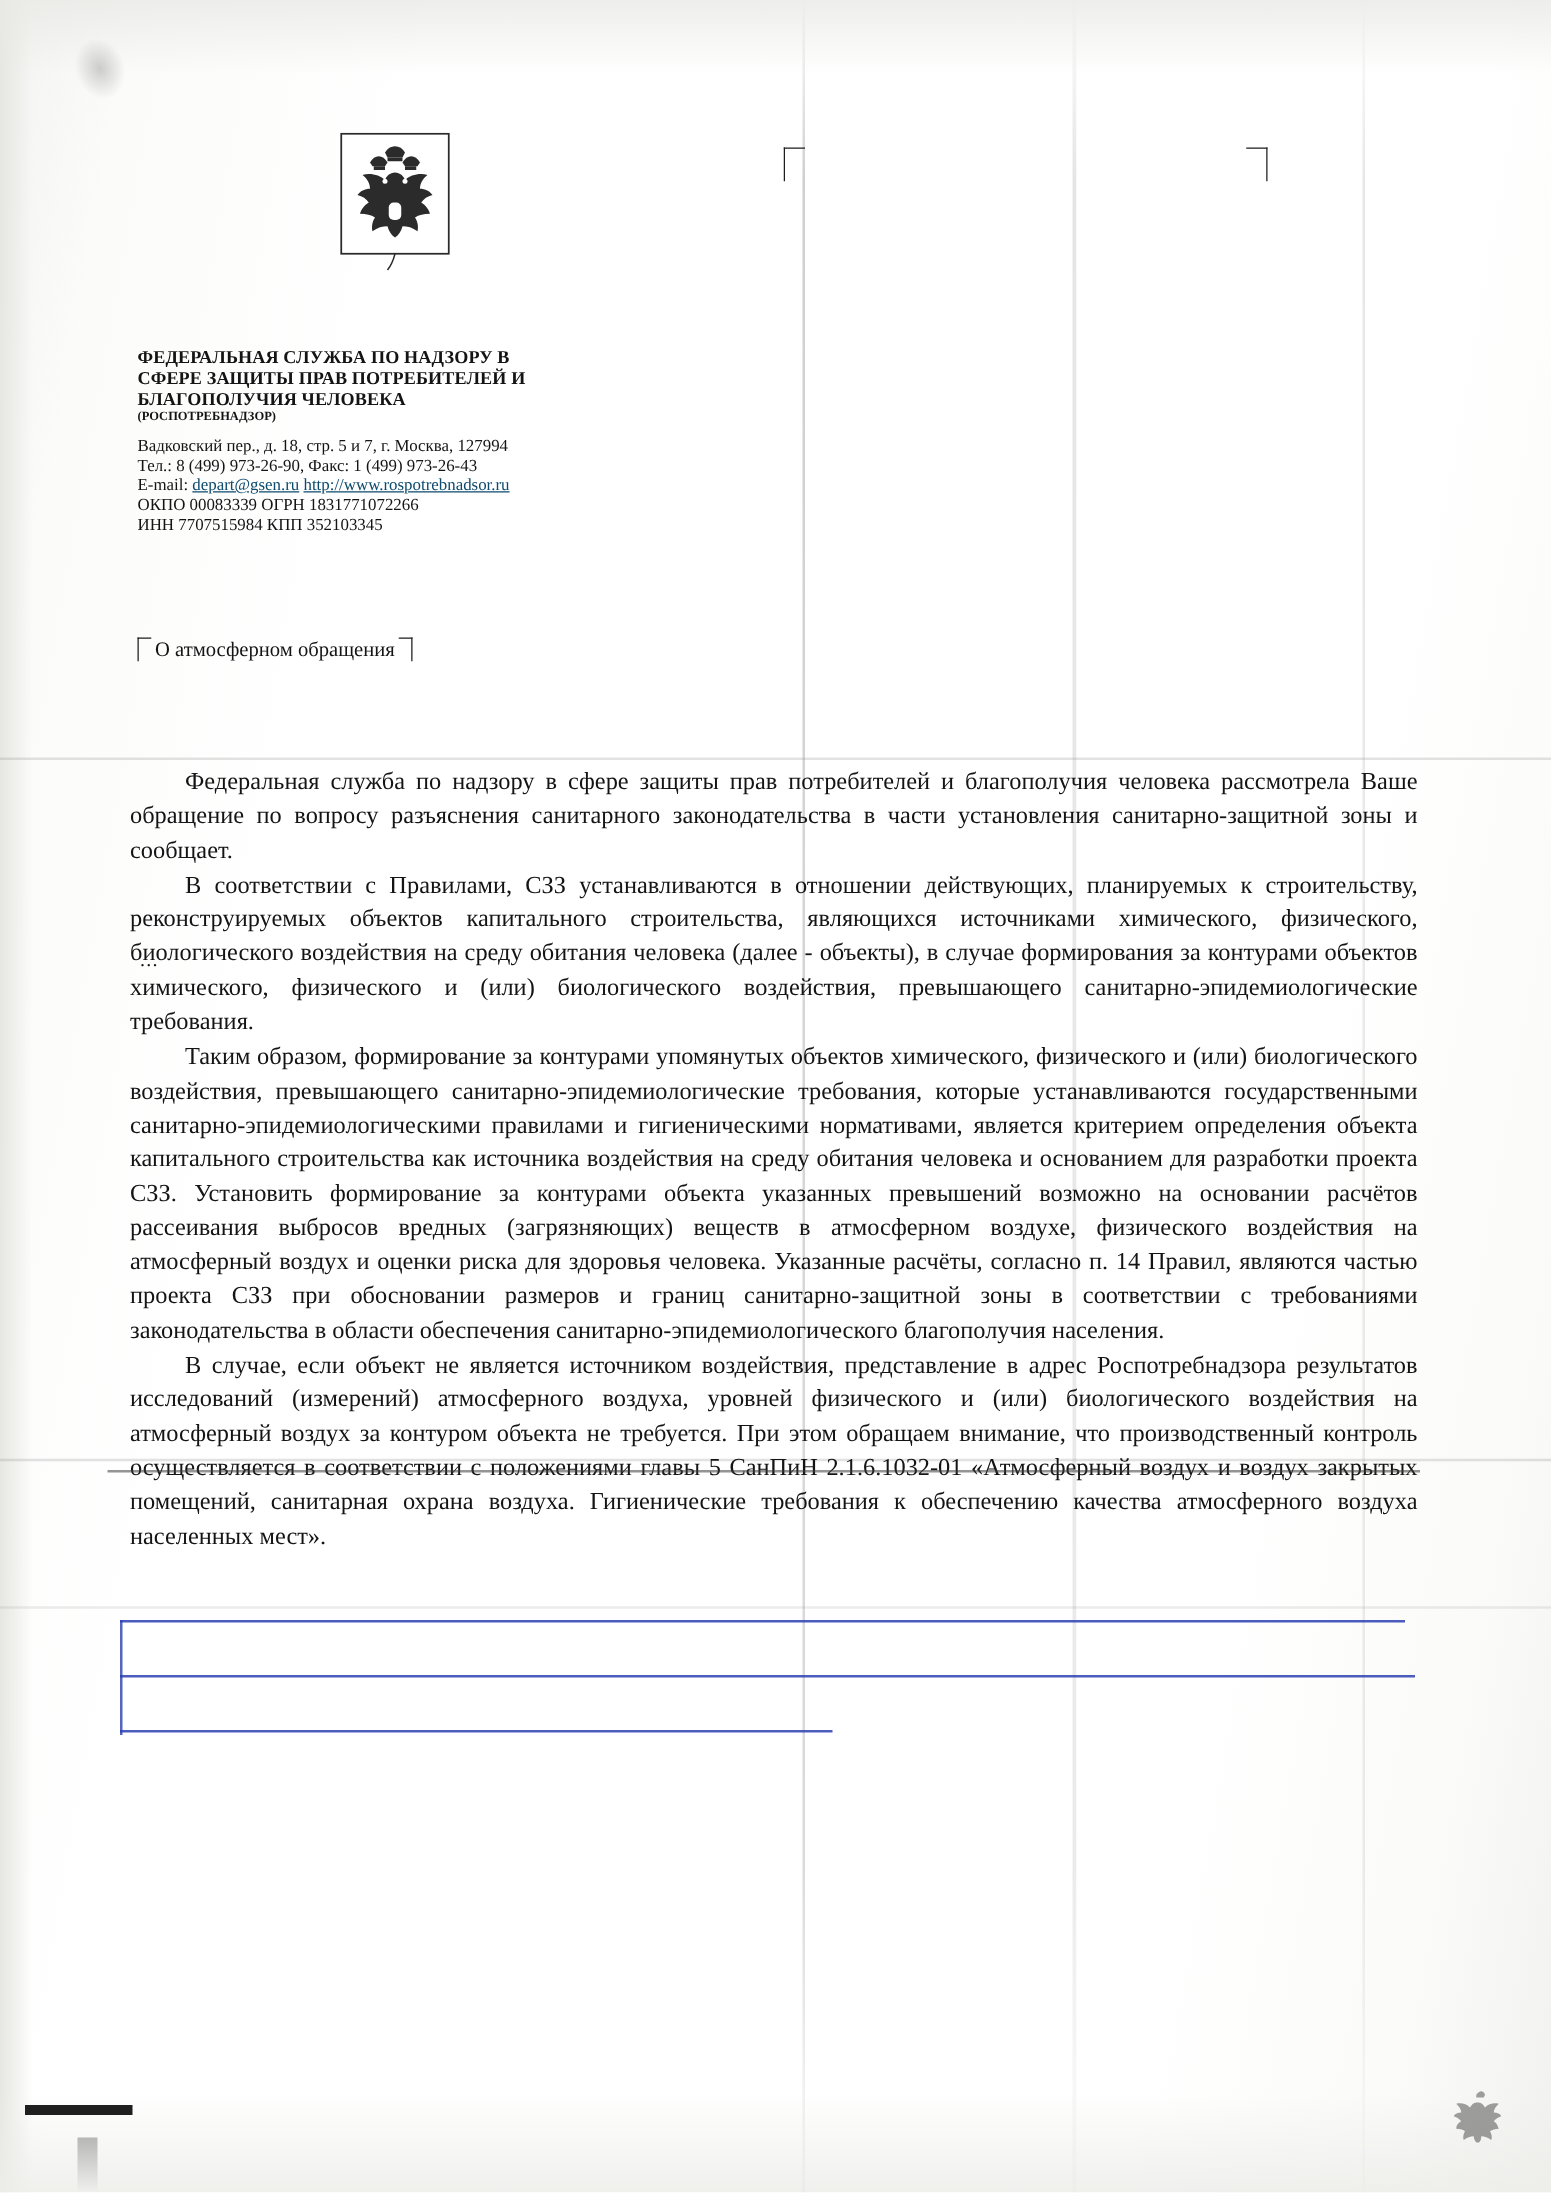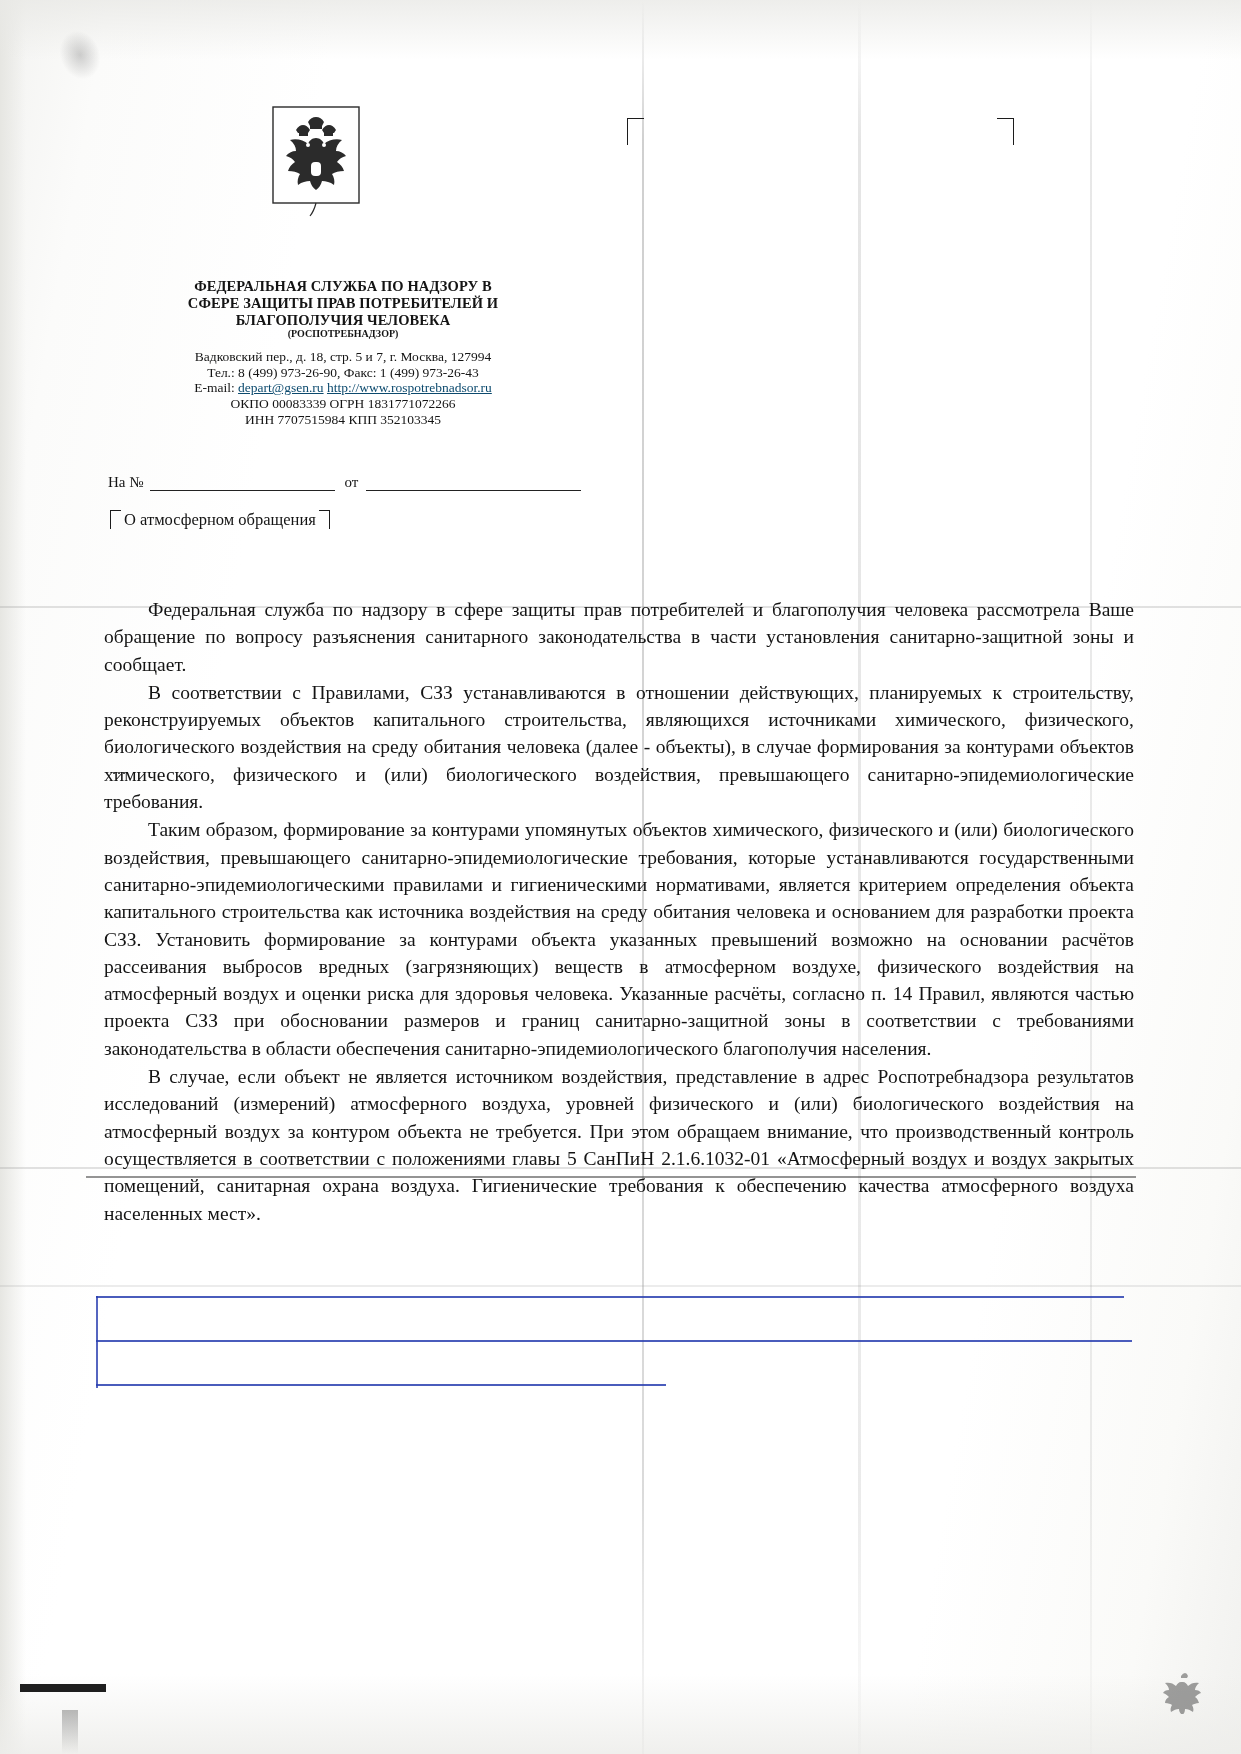--- a/index.html
+++ b/index.html
@@ -79,21 +79,21 @@
     width: 88px;
     height: 112px;
   }
   .emblem svg { display:block; }
 
   .header-block {
     position: absolute;
     left: 110px;
     top: 278px;
     width: 466px;
-    text-align: center;
+    text-align: left;
     line-height: 1.16;
   }
   .org-name {
     font-weight: bold;
     font-size: 14.5px;
     letter-spacing: .1px;
   }
   .org-sub {
     font-weight: bold;
     font-size: 10px;
@@ -155,21 +155,21 @@
     position: absolute;
     width: 16px;
     height: 26px;
   }
   .mark-l { left: 627px; top: 118px; border-left: 1.6px solid #1c1c1c; border-top: 1.6px solid #1c1c1c; }
   .mark-r { left: 997px; top: 118px; border-right: 1.6px solid #1c1c1c; border-top: 1.6px solid #1c1c1c; }
 
   .body {
     position: absolute;
     left: 104px;
-    top: 596px;
+    top: 612px;
     width: 1030px;
     font-size: 19.5px;
     line-height: 1.40;
     text-align: justify;
   }
   .body p {
     margin: 0 0 1px 0;
     text-indent: 44px;
   }
   .ellipsis-small {
@@ -303,26 +303,20 @@
     <div class="org-line">Тел.: 8 (499) 973-26-90, Факс: 1 (499) 973-26-43</div>
     <div class="org-line">
       <span>E-mail:</span>
       <span class="org-link">depart@gsen.ru</span>
       <span class="org-link">http://www.rospotrebnadsor.ru</span>
     </div>
     <div class="org-req">ОКПО 00083339 ОГРН 1831771072266</div>
     <div class="org-req">ИНН 7707515984 КПП 352103345</div>
   </div>
 
-  <div class="ref-row">
-    <span class="ref-label">На №</span>
-    <span class="ref-rule1"></span>
-    <span class="ref-ot">от</span>
-    <span class="ref-rule2"></span>
-  </div>
 
   <div class="subject">
     <span class="subject-inner">
       <span class="bracket-l"></span>
       <span class="bracket-r"></span>
       <span>О атмосферном обращения</span>
     </span>
   </div>
 
   <div class="ellipsis-small">...</div>

